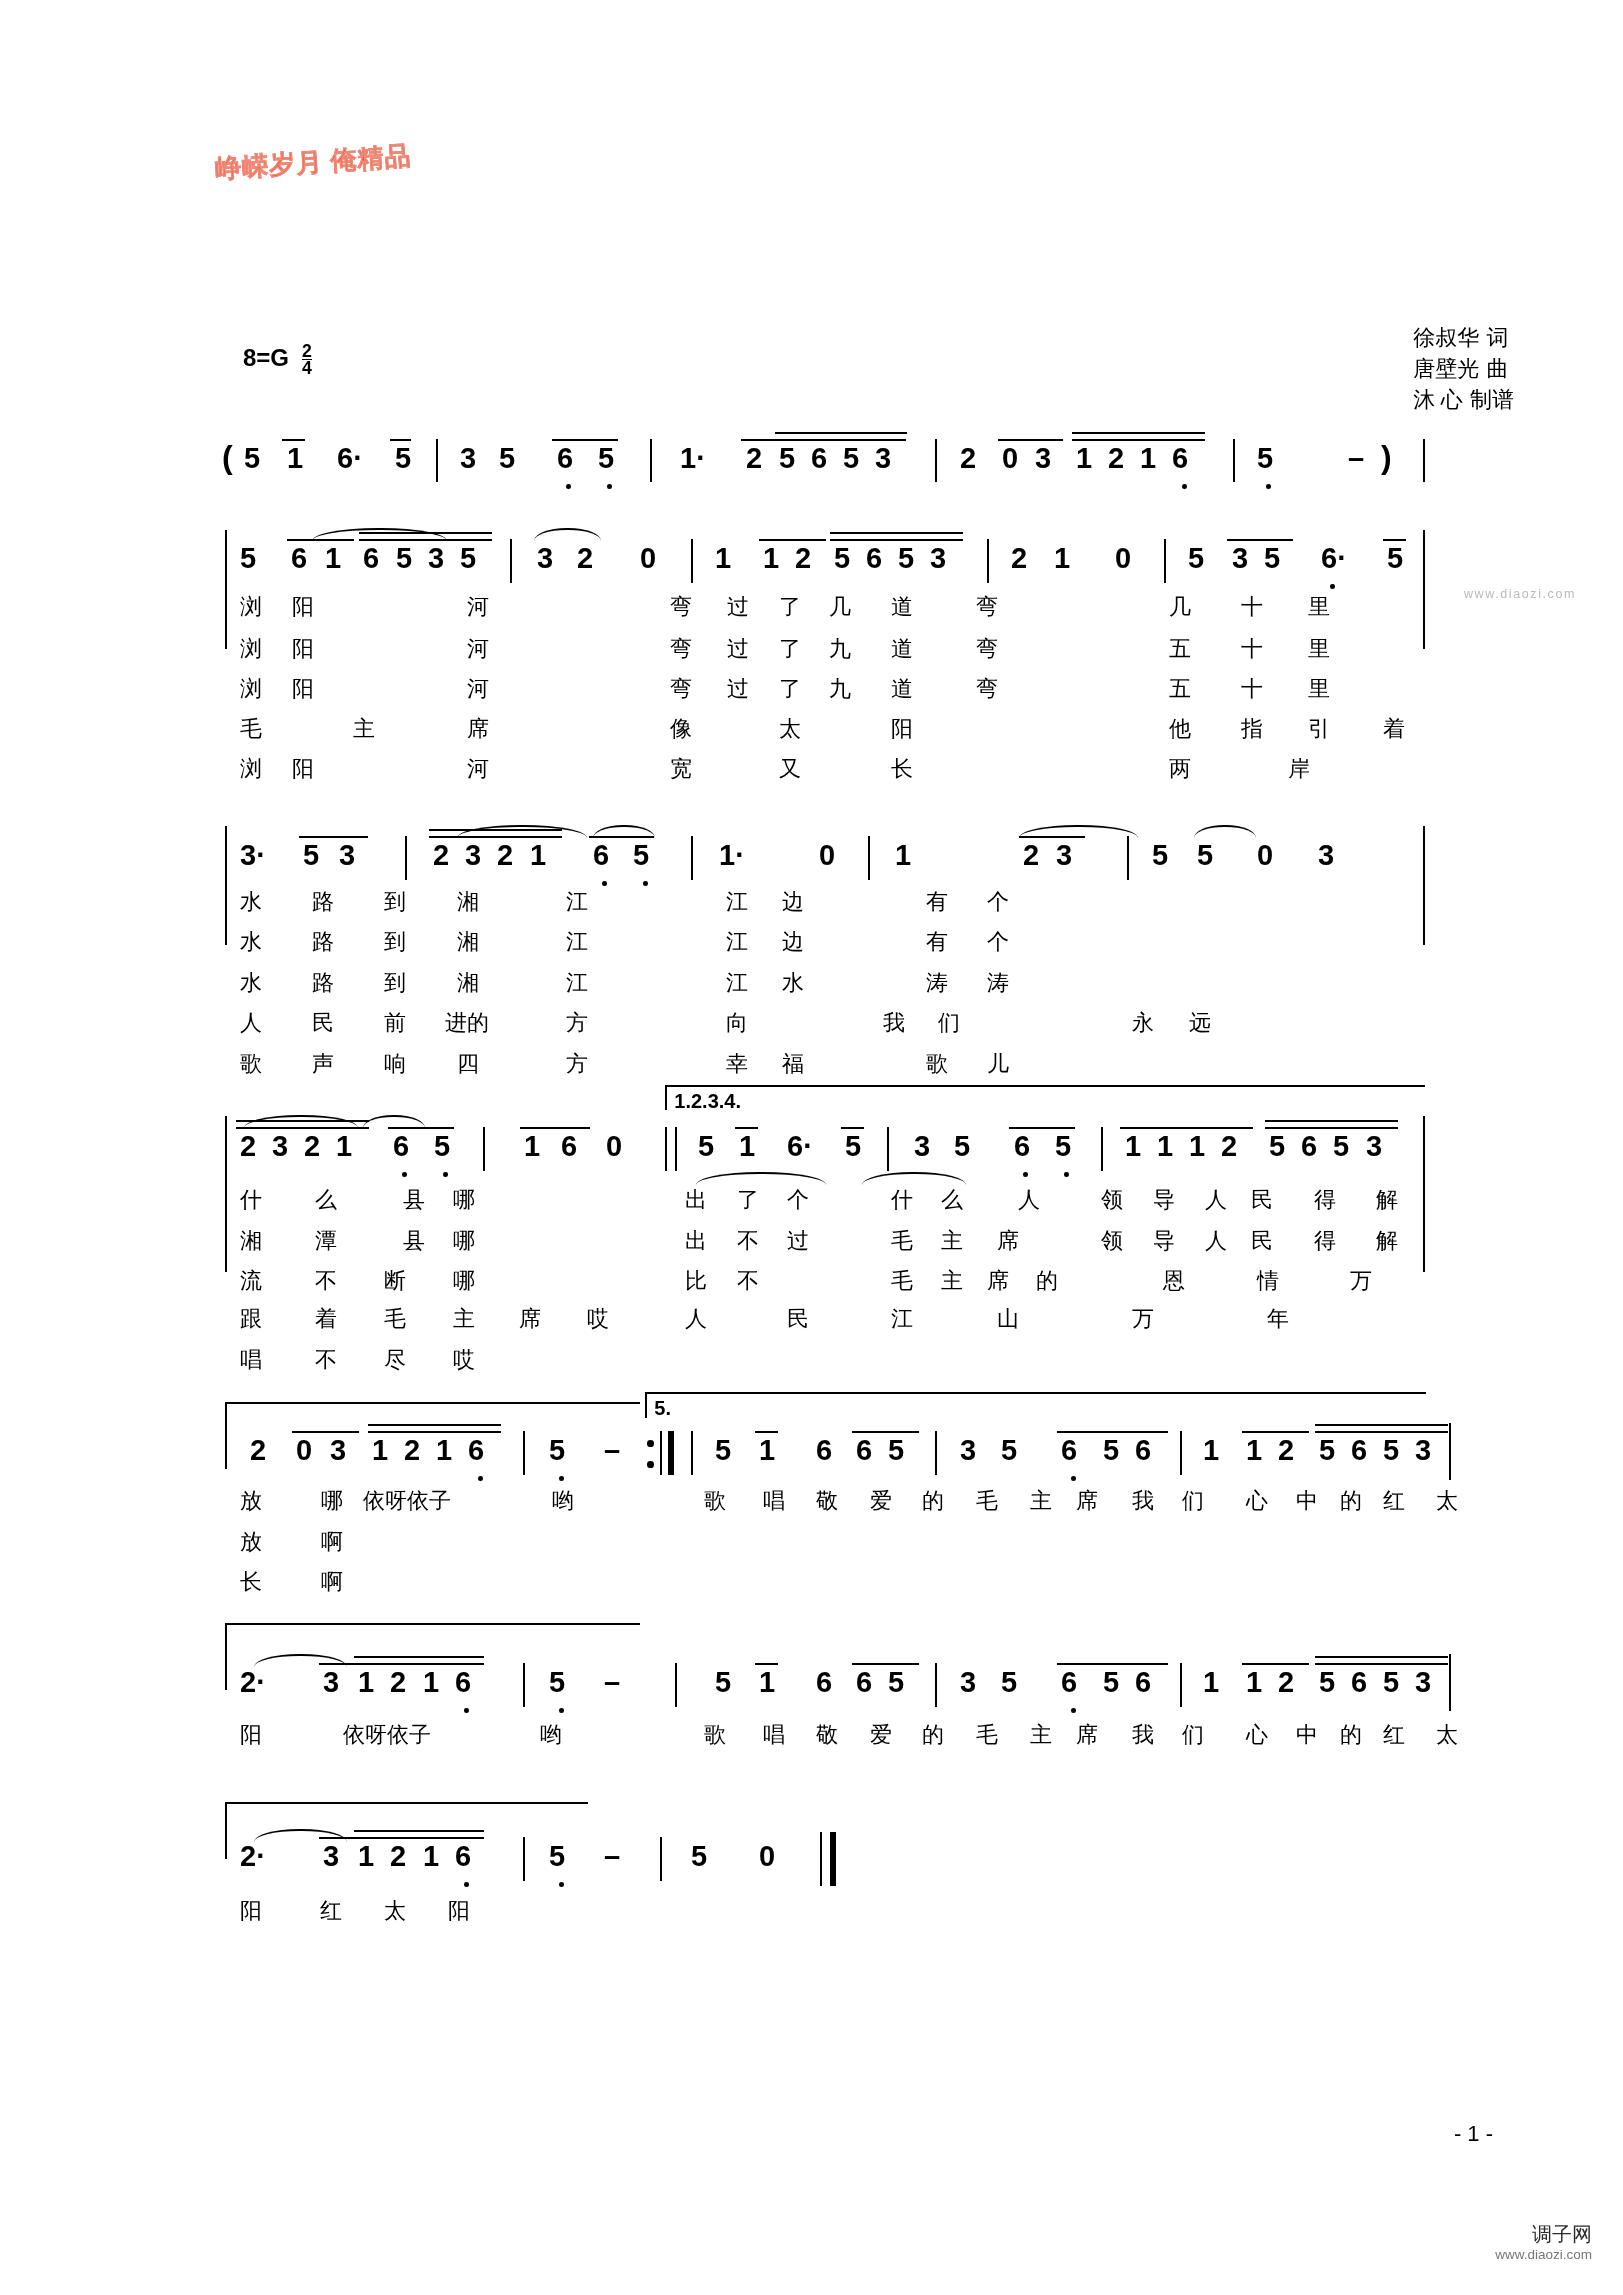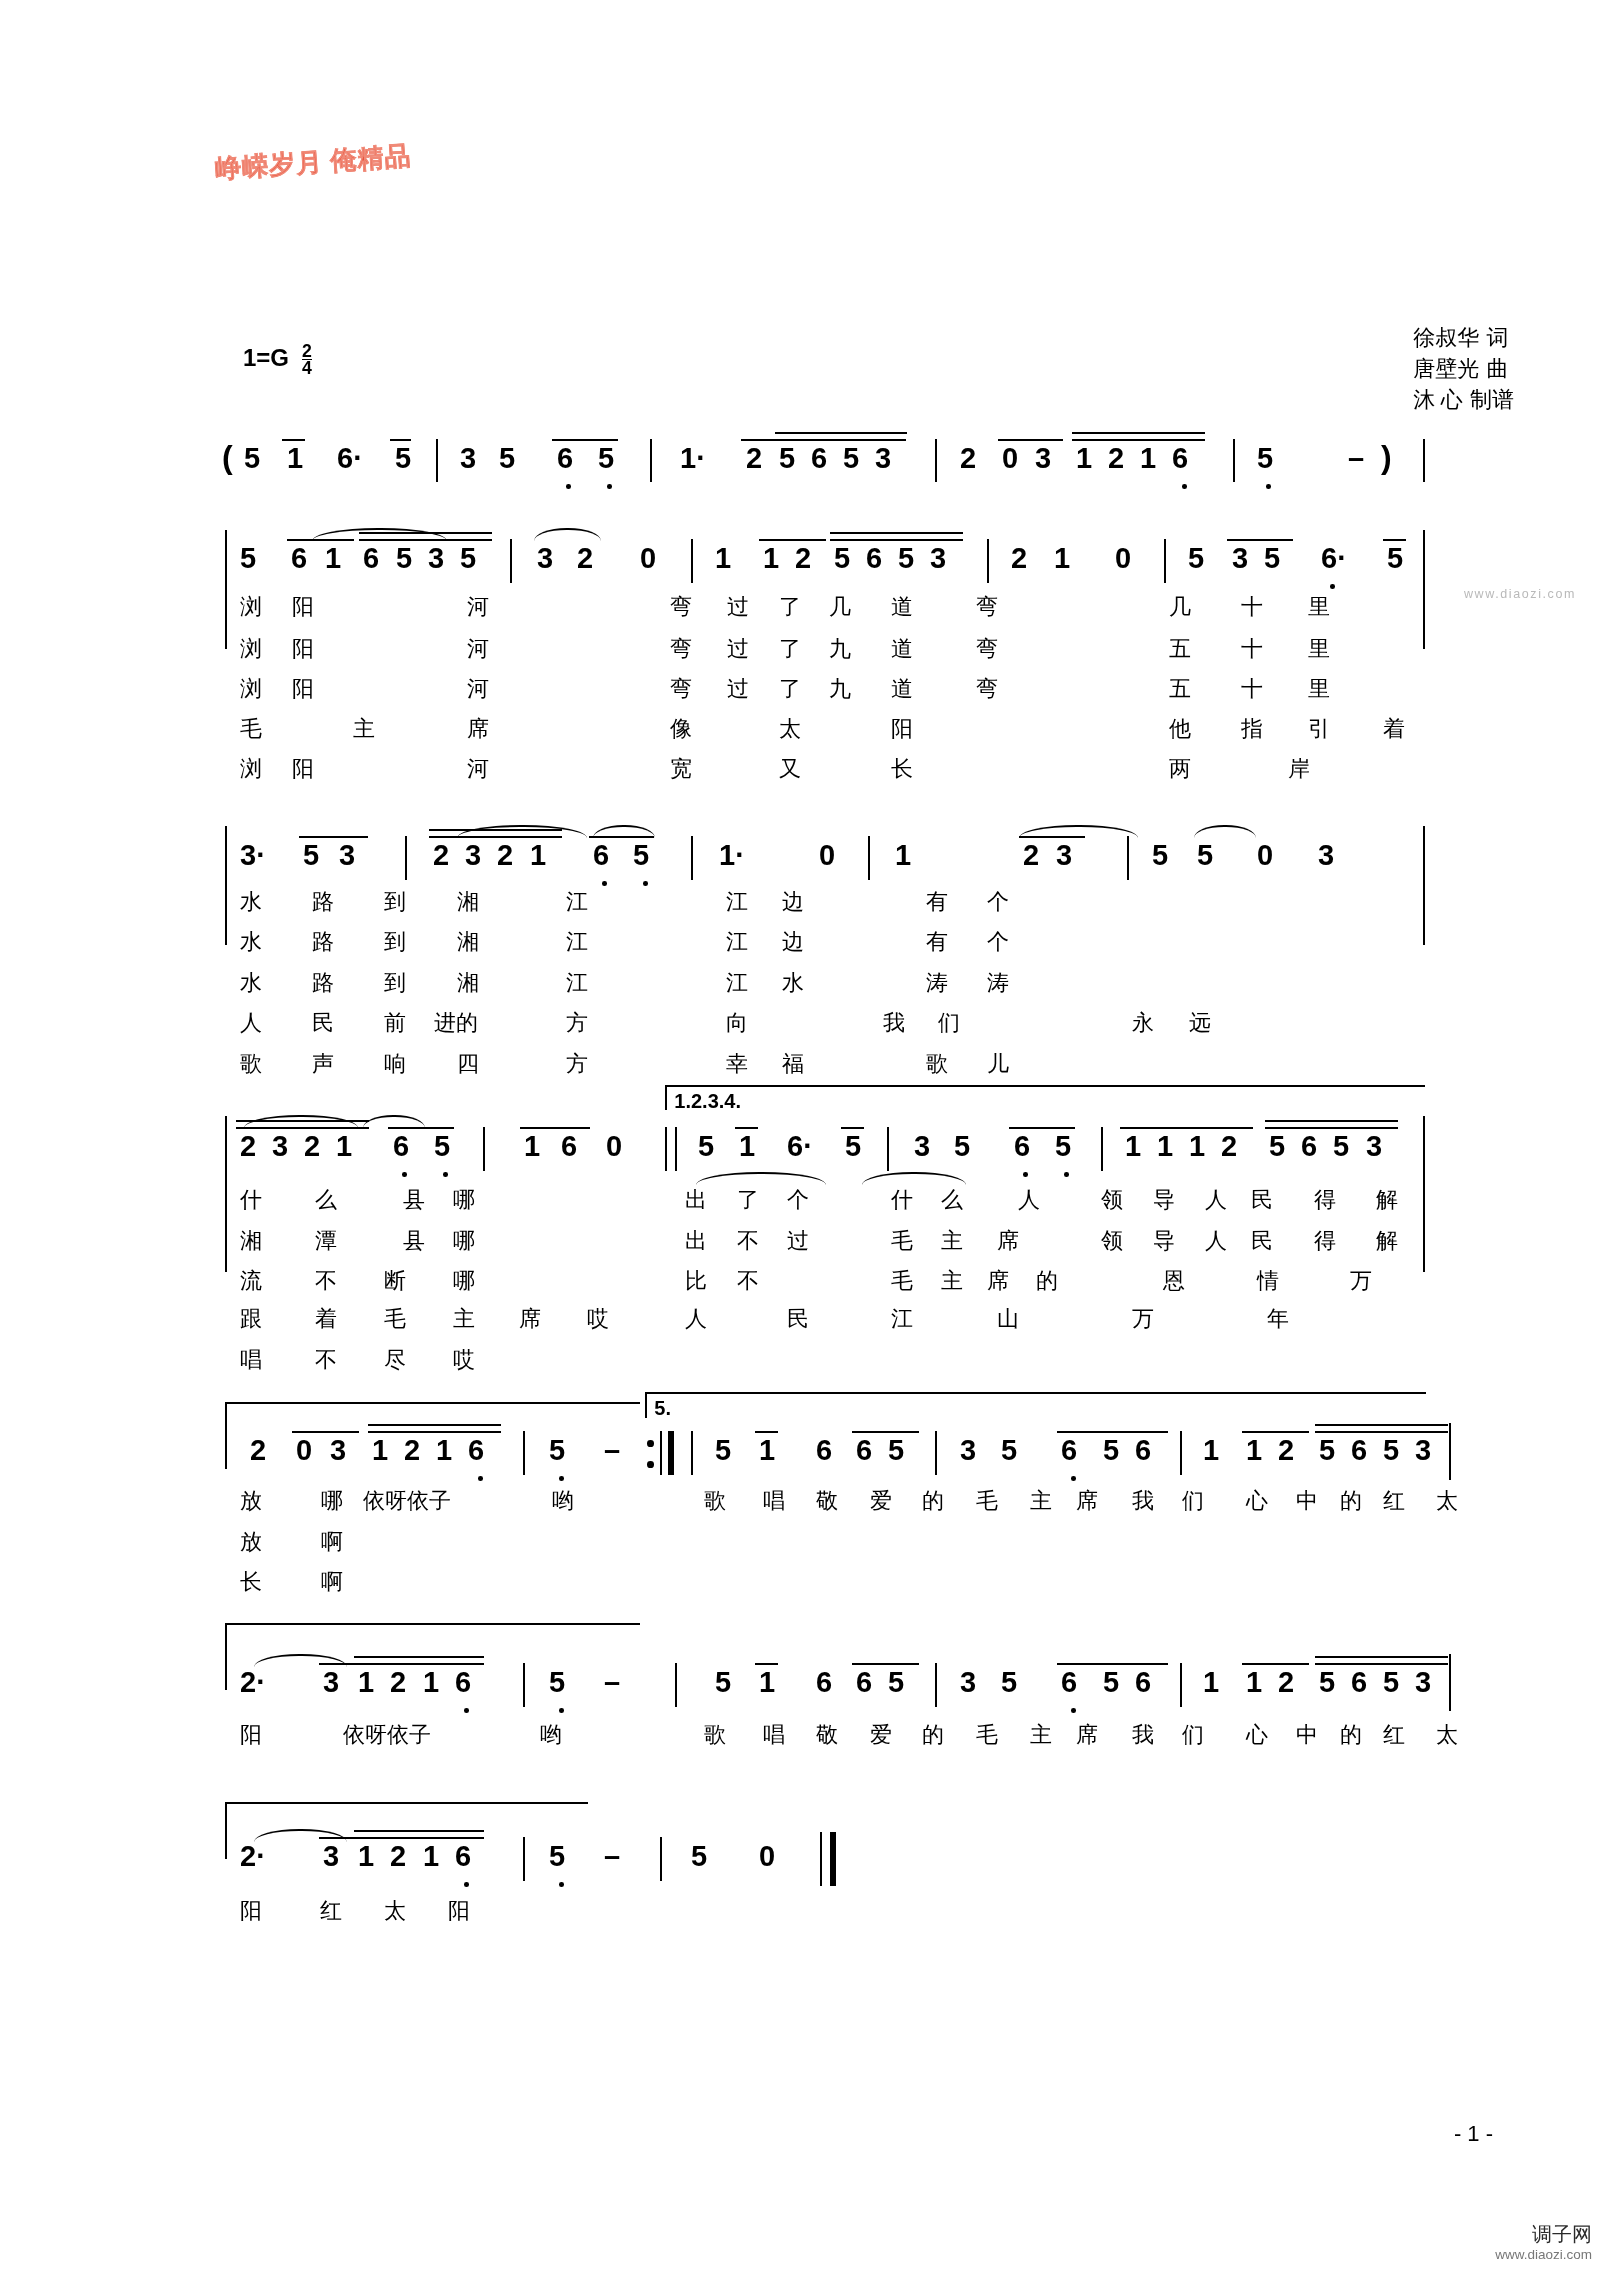--- a/index.html
+++ b/index.html
@@ -85,21 +85,21 @@
 </style>
 </head>
 <body>
 
 <div class="sheet">
 
   <div class="stamp">峥嵘岁月 俺精品</div>
 
 
   <div class="keysig">
-    <span>1=G</span>
+    <span>8=G</span>
     <span class="meter">
       <span class="num">2</span>
       <span class="den">4</span>
     </span>
   </div>
 
   <div class="credits">
     <div><span>徐叔华</span><span class="r">词</span></div>
     <div><span>唐壁光</span><span class="r">曲</span></div>
     <div><span>沐 心</span><span class="r">制谱</span></div>
@@ -323,21 +323,21 @@
     <div class="lyr" style="left:457px;top:972px;">湘</div>
     <div class="lyr" style="left:566px;top:972px;">江</div>
     <div class="lyr" style="left:726px;top:972px;">江</div>
     <div class="lyr" style="left:782px;top:972px;">水</div>
     <div class="lyr" style="left:926px;top:972px;">涛</div>
     <div class="lyr" style="left:987px;top:972px;">涛</div>
 
     <div class="lyr" style="left:240px;top:1012px;">人</div>
     <div class="lyr" style="left:312px;top:1012px;">民</div>
     <div class="lyr" style="left:384px;top:1012px;">前</div>
-    <div class="lyr" style="left:434px;top:1012px;">进的</div>
+    <div class="lyr" style="left:445px;top:1012px;">进的</div>
     <div class="lyr" style="left:566px;top:1012px;">方</div>
     <div class="lyr" style="left:726px;top:1012px;">向</div>
     <div class="lyr" style="left:883px;top:1012px;">我</div>
     <div class="lyr" style="left:938px;top:1012px;">们</div>
     <div class="lyr" style="left:1132px;top:1012px;">永</div>
     <div class="lyr" style="left:1189px;top:1012px;">远</div>
 
     <div class="lyr" style="left:240px;top:1053px;">歌</div>
     <div class="lyr" style="left:312px;top:1053px;">声</div>
     <div class="lyr" style="left:384px;top:1053px;">响</div>

